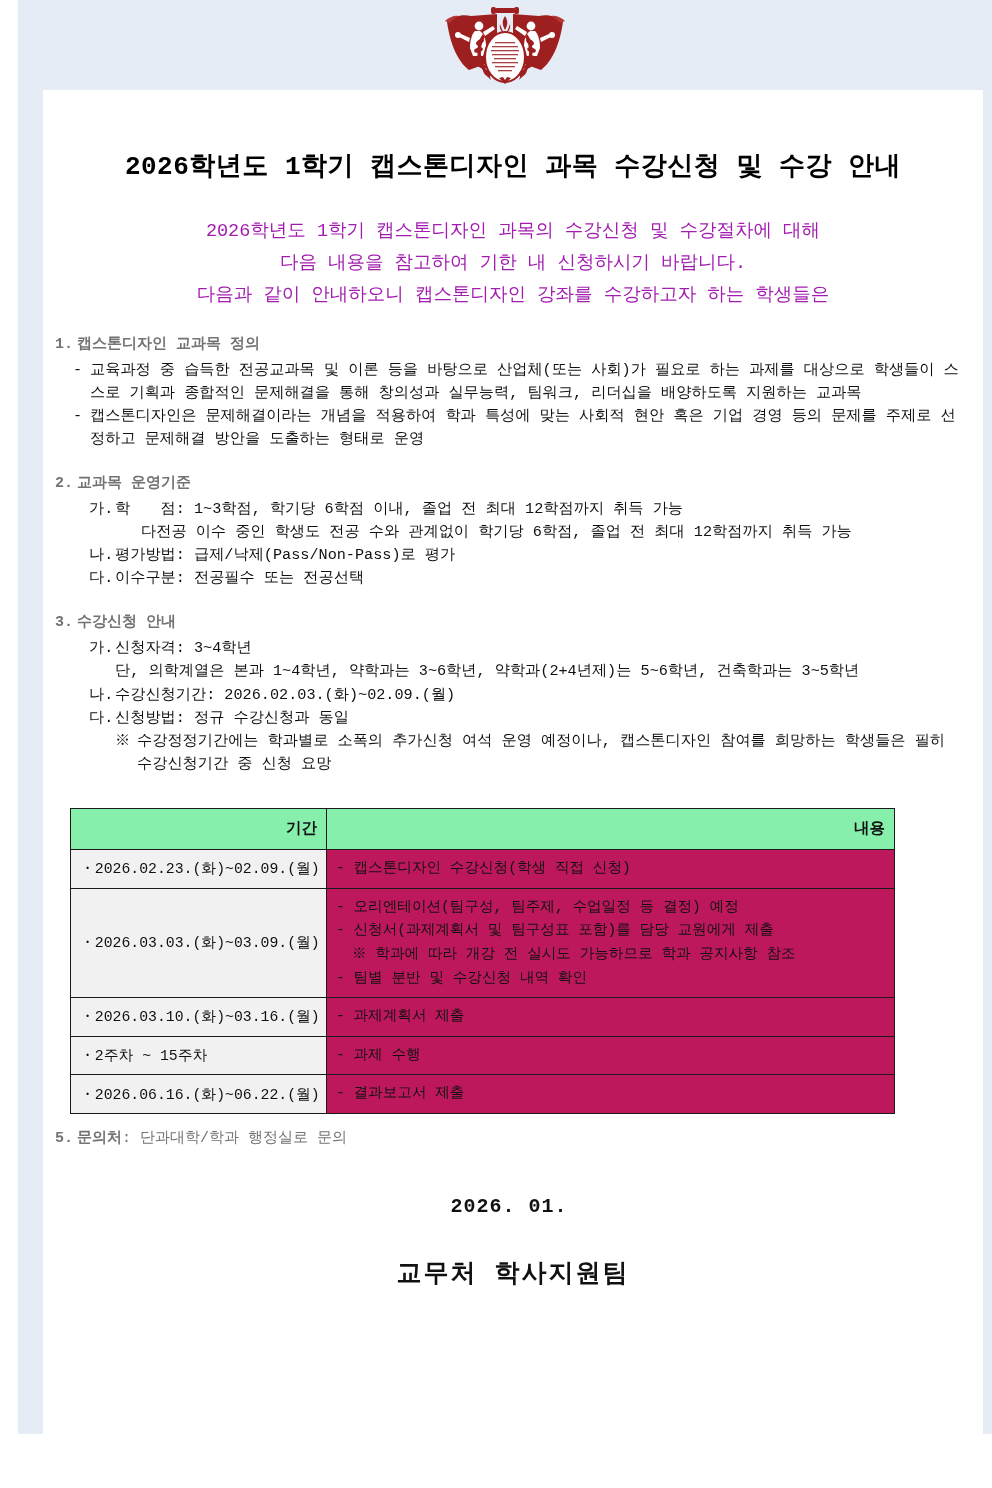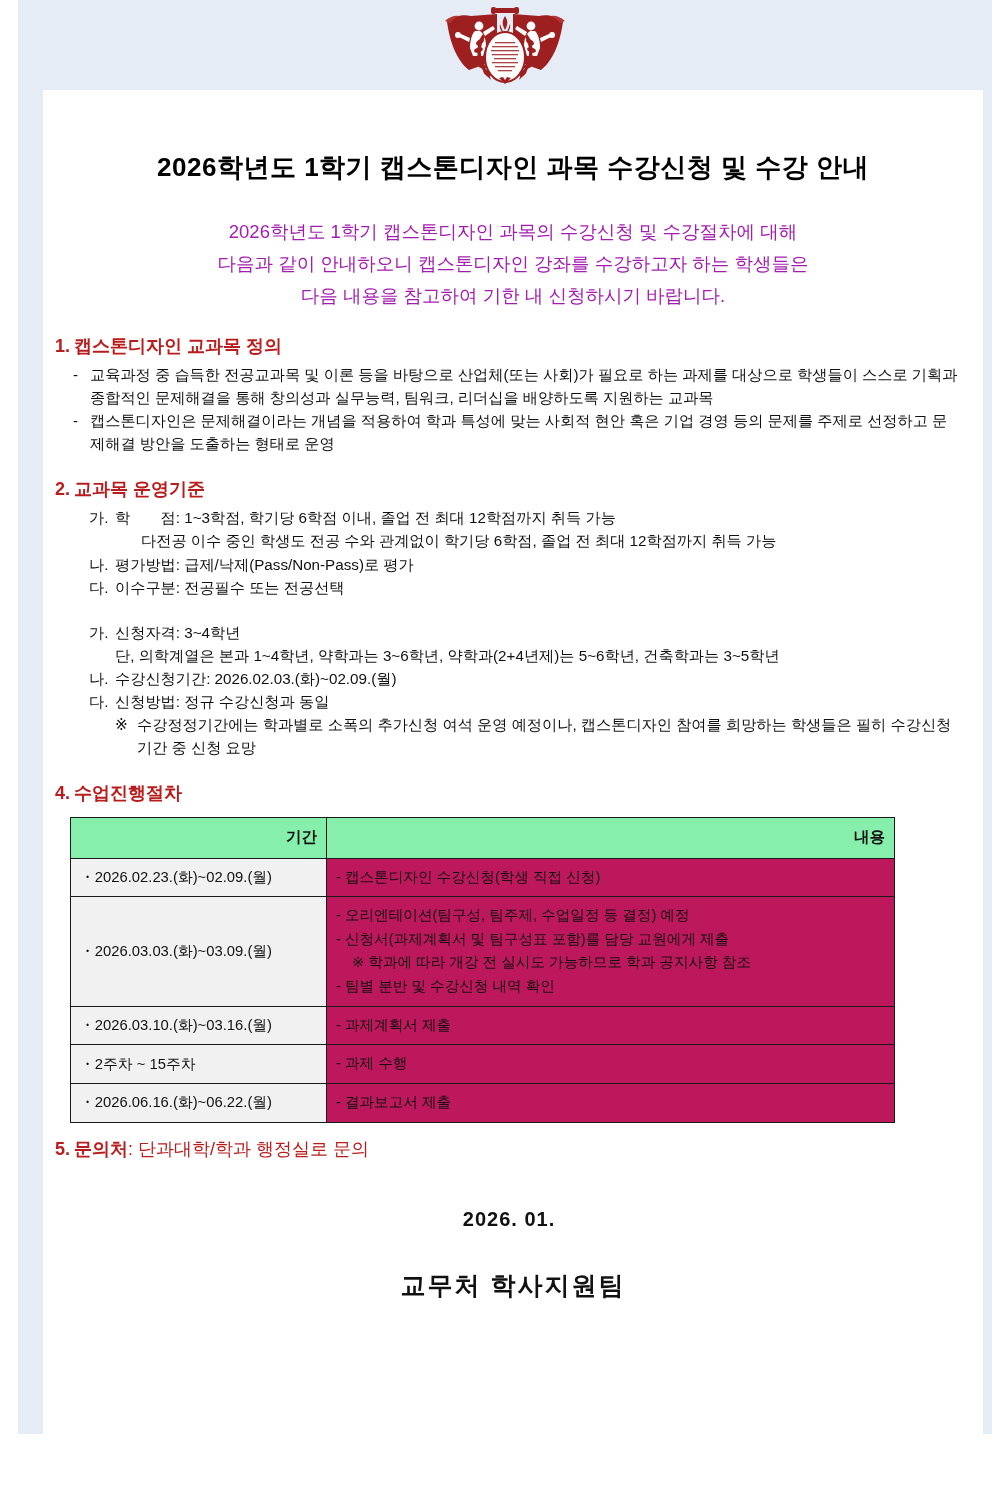--- a/index.html
+++ b/index.html
@@ -18,20 +18,21 @@
 
   
   .page-frame {
     position: absolute;
     left: 18px;
     top: 0px;
     width: 974px;
     height: 1434px;
     background: #e6ecf6;
     box-sizing: border-box;
+    font-family: Liberation Mono, monospace;
   }
   .paper {
     position: absolute;
     left: 25px;
     top: 90px;
     width: 940px;
     height: 1355px;
     background: #ffffff;
     box-sizing: border-box;
   }
@@ -79,23 +80,23 @@
     margin: 33px 36px 0 36px;
     color: #a21caf;
   }
 
   
   .section {
     margin: 0 0 0 0;
     padding: 0 22px 0 12px;
   }
   .sec-title {
-    font-size: 18px;
+    font-size: 15px;
     font-weight: bold;
-    color: #b91c1c;
+    color: #737373;
     margin: 0 0 4px 0;
     line-height: 1.4;
   }
   .sec-title .num { margin-right: 4px; }
 
   .lvl1 {
     font-size: 15.2px;
     line-height: 1.52;
     color: #111;
     margin: 0 0 0 18px;
@@ -244,22 +245,22 @@
   </div>
 
   <div class="paper"></div>
 
   <div class="content">
 
     <div class="doc-title">2026학년도 1학기 캡스톤디자인 과목 수강신청 및 수강 안내</div>
 
     <div class="intro">
       <div>2026학년도 1학기 캡스톤디자인 과목의 수강신청 및 수강절차에 대해</div>
+      <div>다음 내용을 참고하여 기한 내 신청하시기 바랍니다.</div>
       <div>다음과 같이 안내하오니 캡스톤디자인 강좌를 수강하고자 하는 학생들은</div>
-      <div>다음 내용을 참고하여 기한 내 신청하시기 바랍니다.</div>
     </div>
 
     <div class="sec-gap"></div>
 
     <div class="section">
       <div class="sec-title">
         <span class="num">1.</span><span>캡스톤디자인 교과목 정의</span>
       </div>
       <div class="lvl1">
         <span class="bullet">-</span>
@@ -296,20 +297,23 @@
       </div>
       <div class="lvl1 indent-more">
         <span class="bullet" style="width:26px">다.</span>
         <span class="txt">이수구분: 전공필수 또는 전공선택</span>
       </div>
     </div>
 
     <div class="sec-gap"></div>
 
     <div class="section">
+      <div class="sec-title">
+        <span class="num">3.</span><span>수강신청 안내</span>
+      </div>
       <div class="lvl1 indent-more">
         <span class="bullet" style="width:26px">가.</span>
         <span class="txt">신청자격: 3~4학년</span>
       </div>
       <div class="lvl1 indent-deep">
         <span class="txt">단, 의학계열은 본과 1~4학년, 약학과는 3~6학년, 약학과(2+4년제)는 5~6학년, 건축학과는 3~5학년</span>
       </div>
       <div class="lvl1 indent-more">
         <span class="bullet" style="width:26px">나.</span>
         <span class="txt">수강신청기간: 2026.02.03.(화)~02.09.(월)</span>
@@ -323,23 +327,20 @@
         <span class="txt">
           <span>수강정정기간에는 학과별로 소폭의 추가신청 여석 운영 예정이나, 캡스톤디자인 참여를 희망하는 학생들은</span>
           <span>필히 수강신청기간 중 신청 요망</span>
         </span>
       </div>
     </div>
 
     <div class="sec-gap"></div>
 
     <div class="section">
-      <div class="sec-title">
-        <span class="num">4.</span><span>수업진행절차</span>
-      </div>
       <div class="tbl-wrap">
         <table class="proc">
           <colgroup>
               <col class="c1">
               <col class="c2">
             </colgroup>
           <thead>
             <tr>
               <th>기간</th>
               <th>내용</th>

